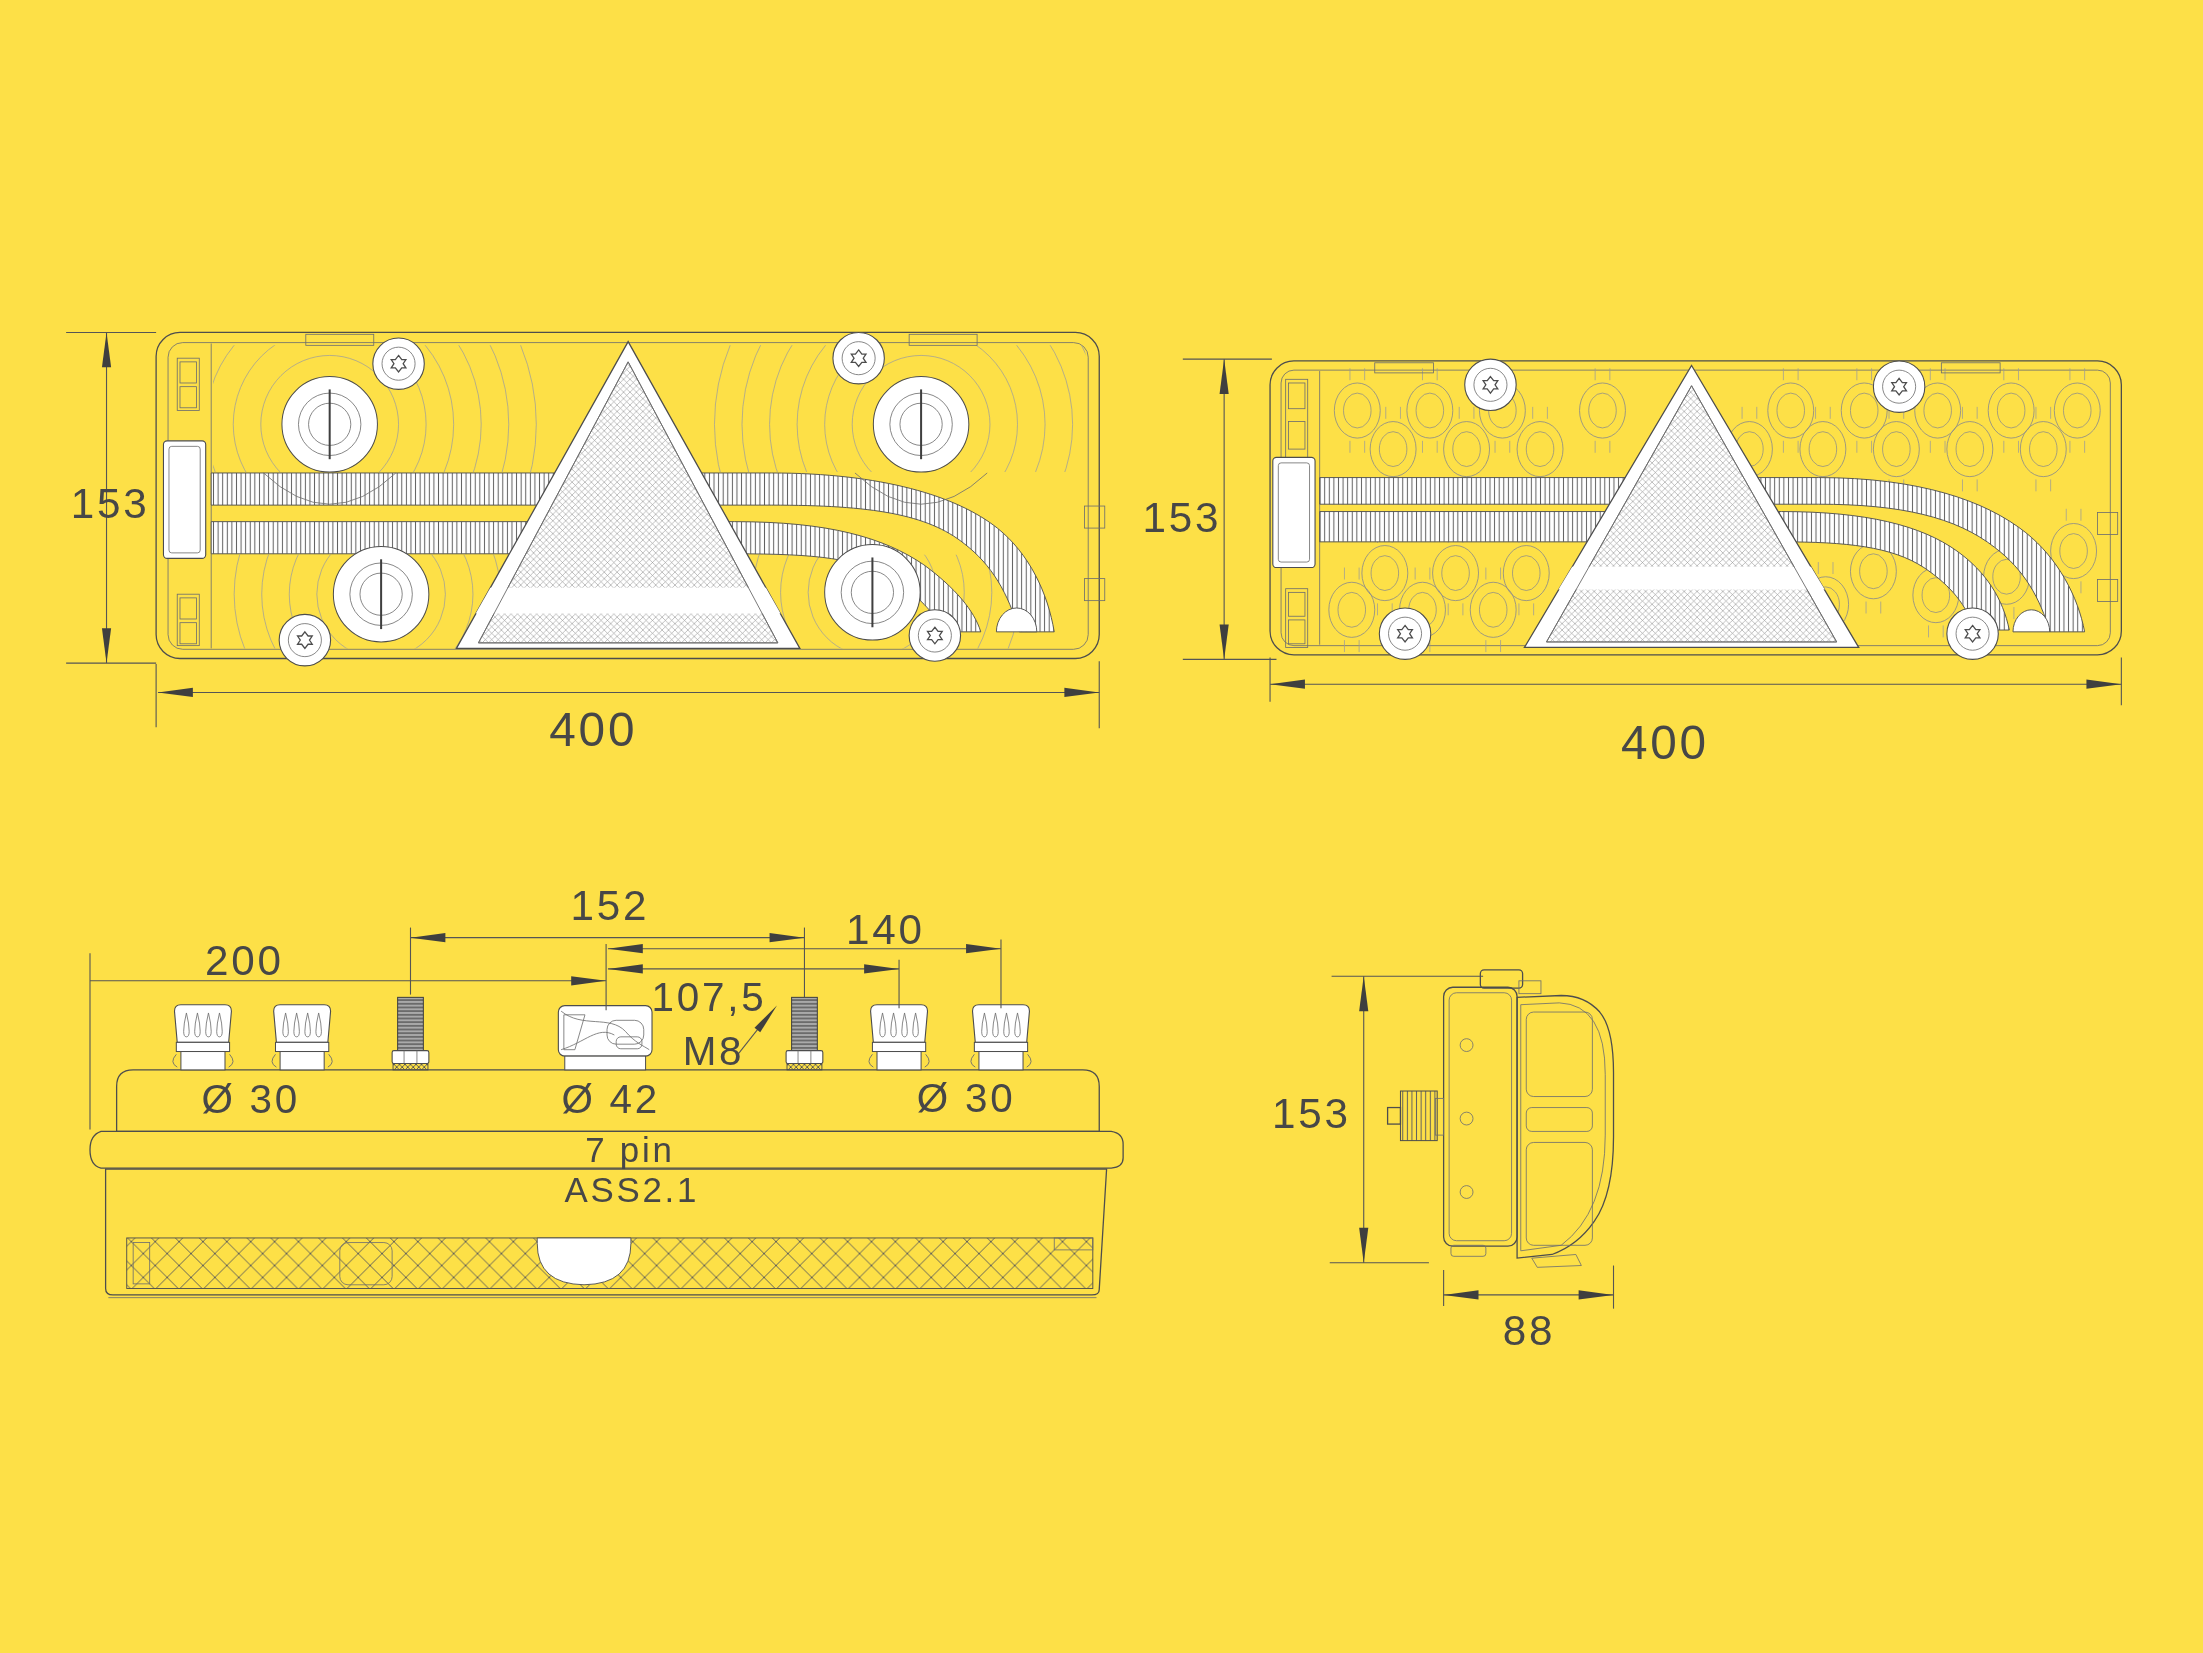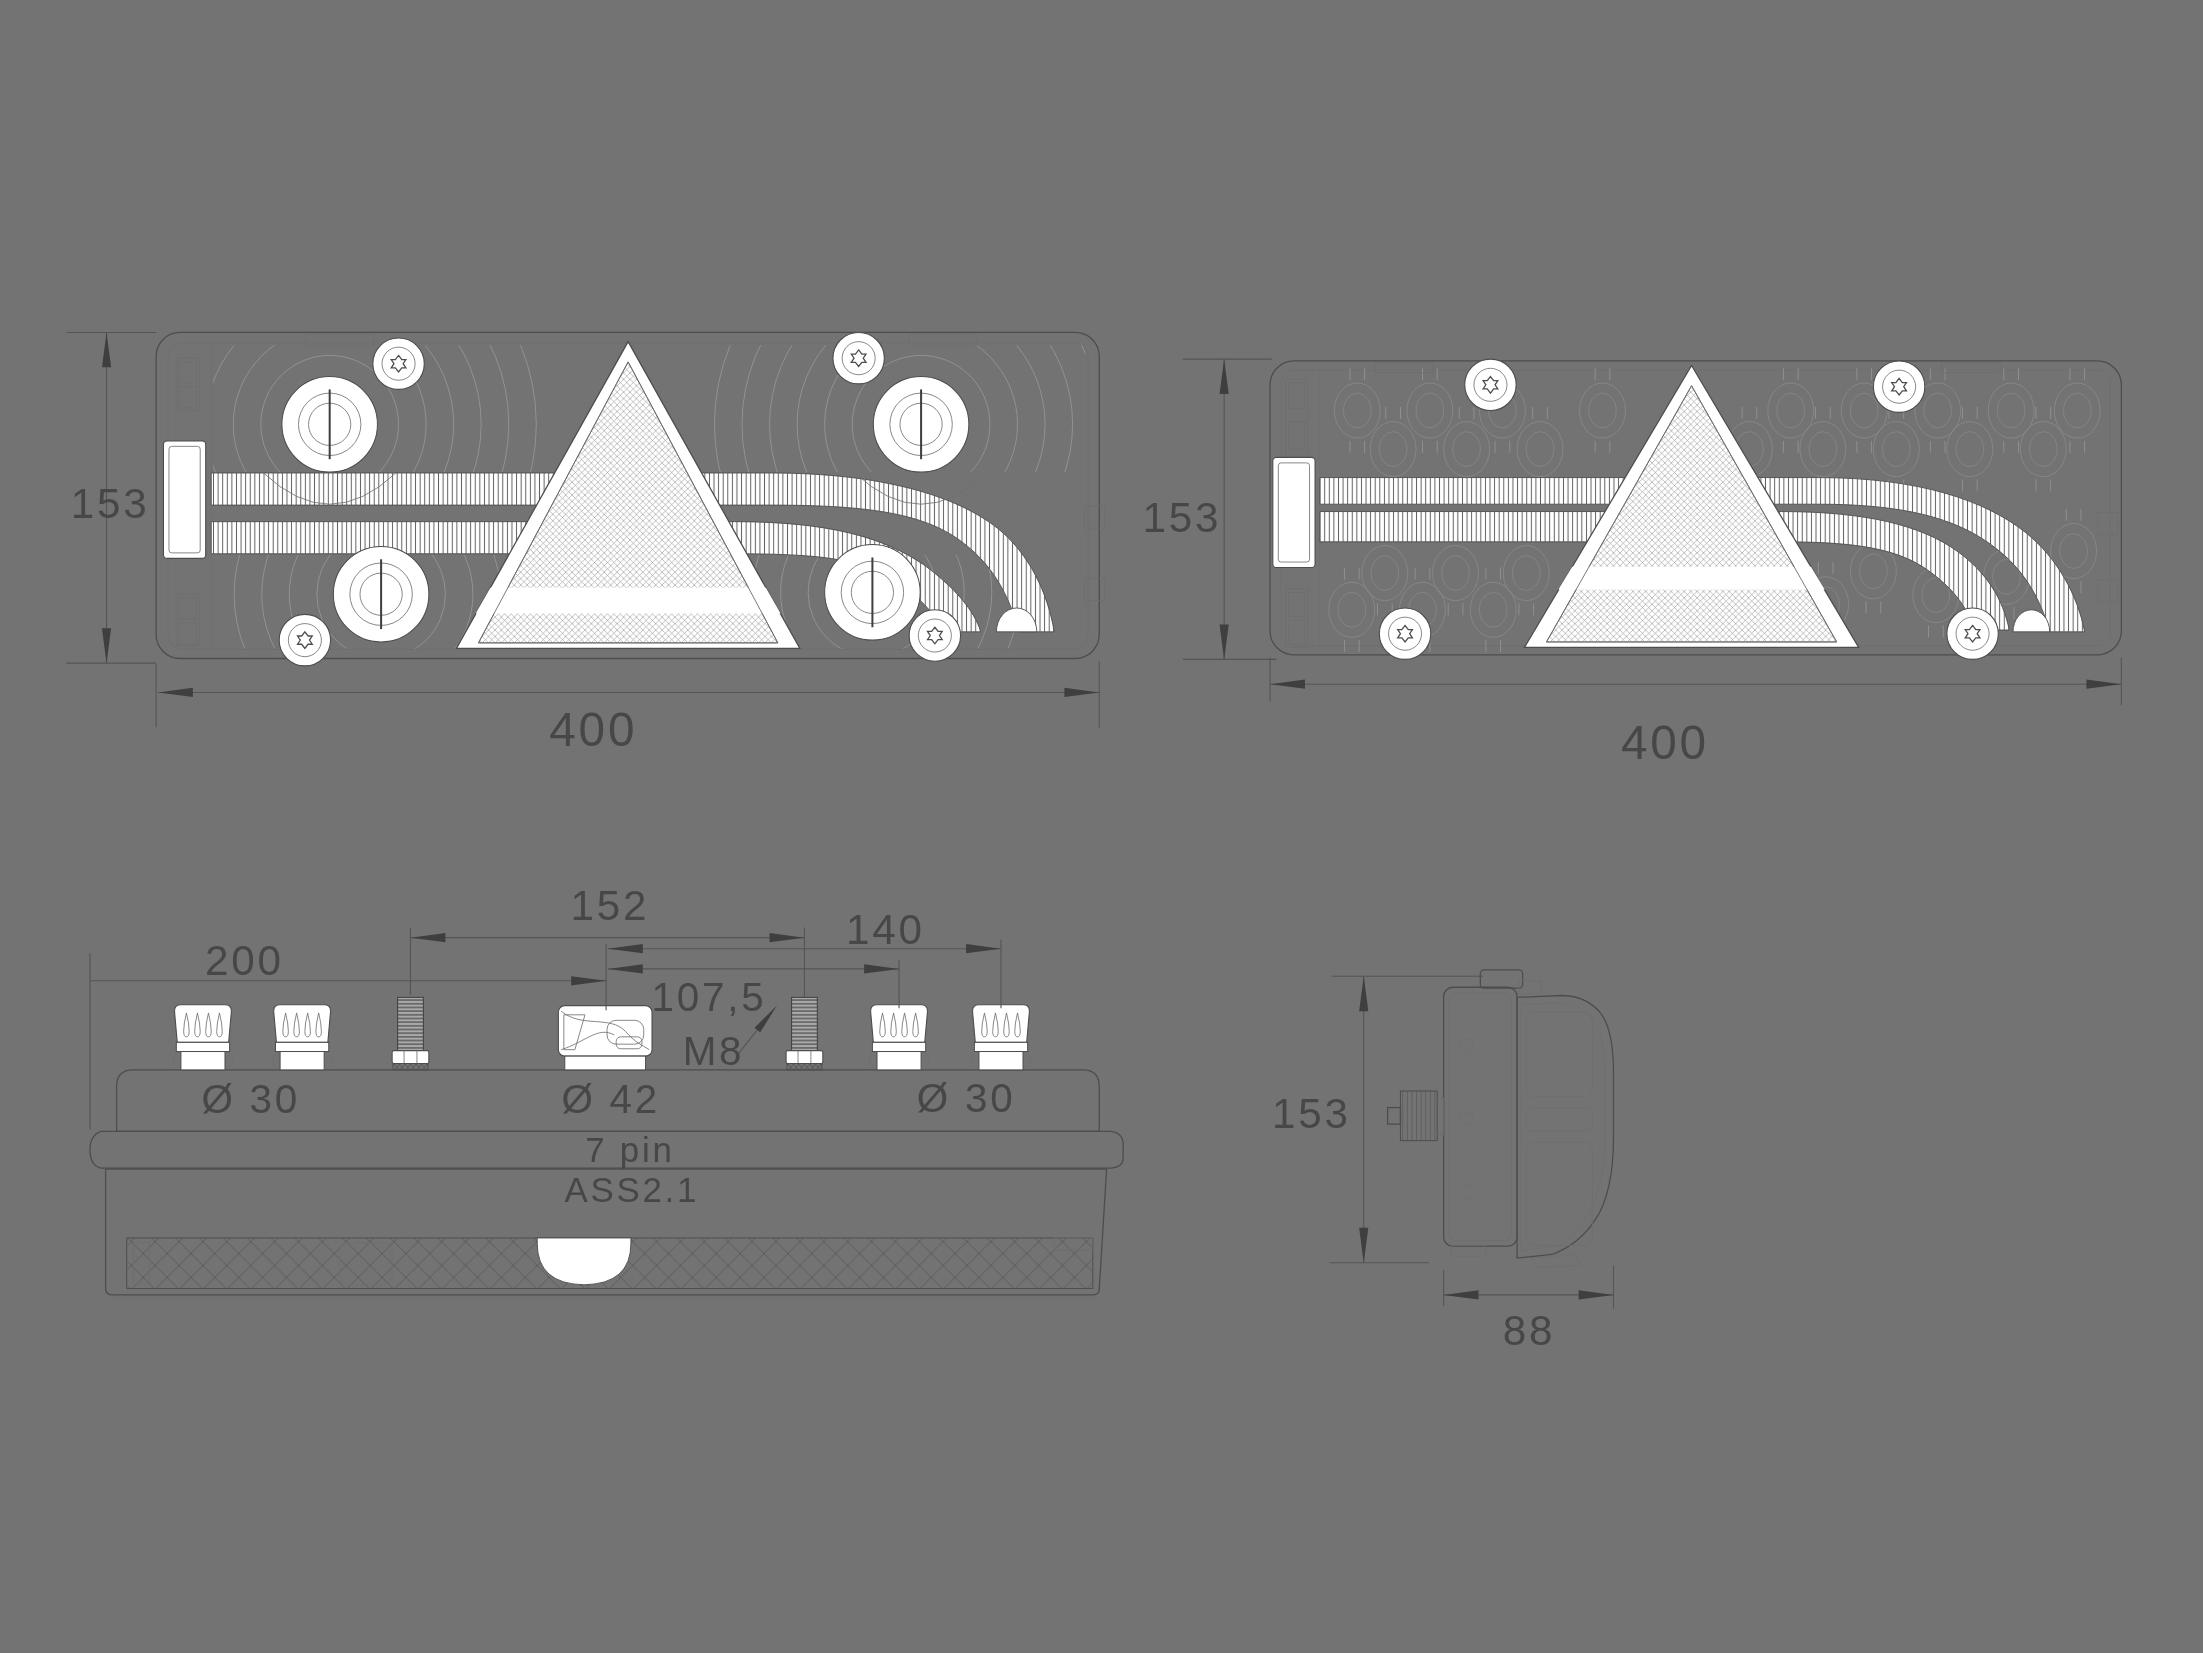--- a/index.html
+++ b/index.html
@@ -1,16 +1,16 @@
 <!DOCTYPE html>
 <html style="font-size:14.7px"><head>
 <meta charset="utf-8">
 <style>
   html,body{margin:0;padding:0;background:#ffffff;}
-  .stage{position:relative;width:2204px;height:1654px;background:#737373;overflow:hidden;}
+  .stage{position:relative;width:2204px;height:1654px;background:#fde047;overflow:hidden;}
   svg{position:absolute;left:0;top:0;}
   text{font-family:"Liberation Sans", sans-serif;fill:#474747;}
   .dim{letter-spacing:3px;}
   .f52{font-size:52px;}
   .f46{font-size:46px;}
   .f44{font-size:44px;}
   .f38{font-size:38px;}
   .ln{stroke:#4d4d4d;stroke-width:1.4;fill:none;}
   .ln2{stroke:#6e6e6e;stroke-width:0.9;fill:none;}
   .arc{stroke:#9d9d9d;stroke-width:0.8;fill:none;}

